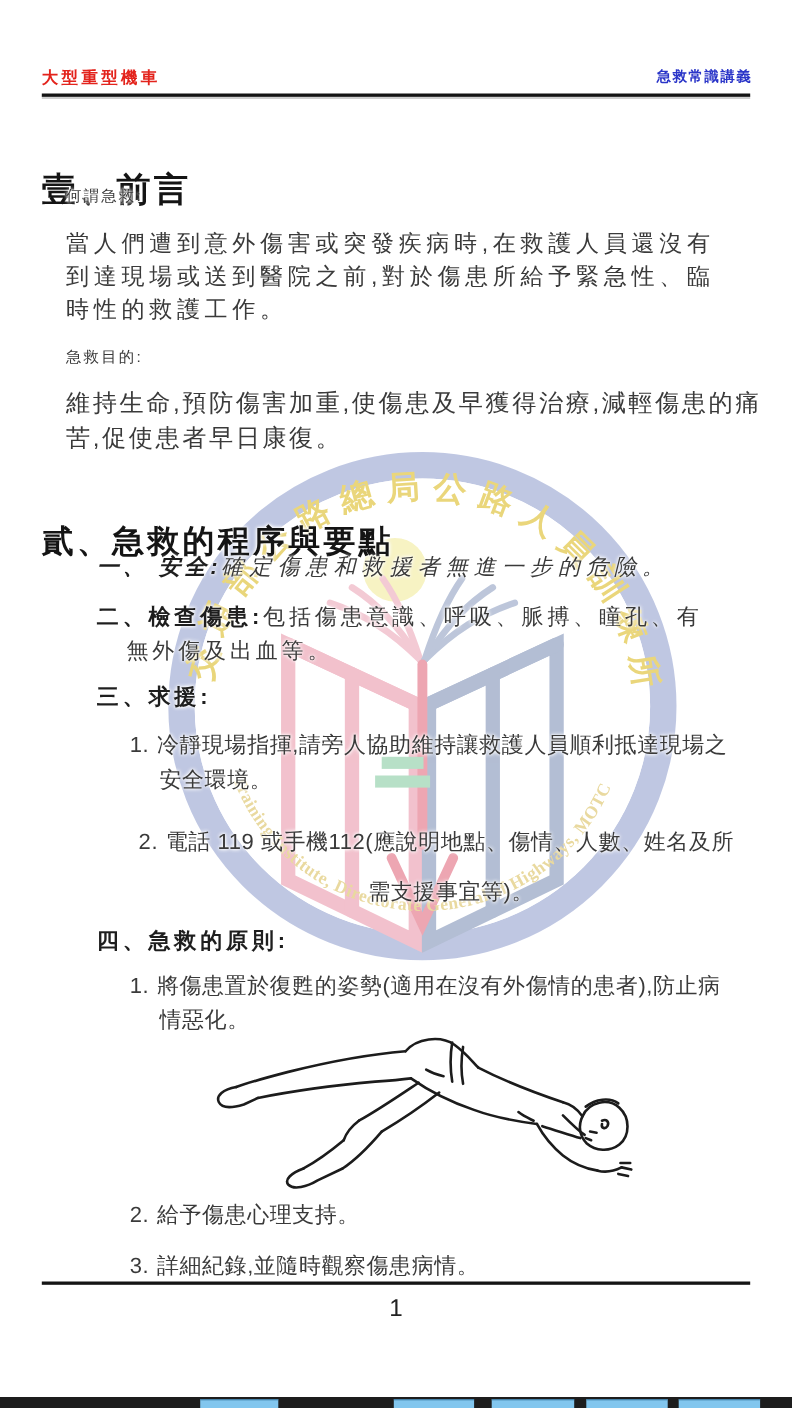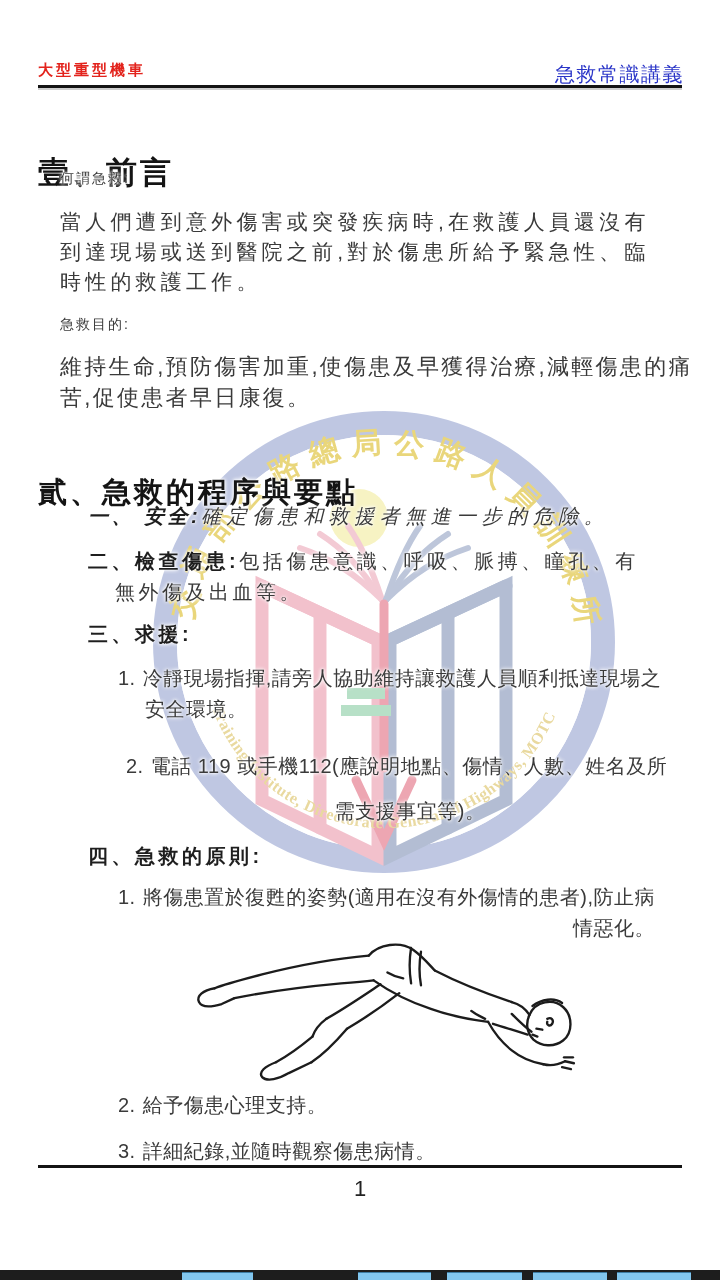--- a/index.html
+++ b/index.html
@@ -3,21 +3,21 @@
 <meta charset="utf-8">
 <style>
   html,body{margin:0;padding:0;}
   body{
     width:720px;height:1280px;background:#ffffff;position:relative;overflow:hidden;
     font-family:"Liberation Sans",sans-serif;
   }
   .abs{position:absolute;}
   
   .hdr-left{left:38px;top:61px;font-size:15px;font-weight:bold;color:#e3231c;letter-spacing:3px;}
-  .hdr-right{right:36px;top:61px;font-size:20px;font-weight:normal;color:#2a35c8;letter-spacing:1.5px;}
+  .hdr-right{right:36px;top:61px;font-size:13px;font-weight:bold;color:#2a35c8;letter-spacing:1.5px;}
   .rule-top{left:38px;width:644px;top:85px;height:3px;background:#141414;box-shadow:0 2px 0 #cfcfcf;}
   .rule-bottom{left:38px;width:644px;top:1165px;height:3px;background:#141414;}
   
   .z{z-index:2;}
   .doc{color:#3a3a3a;text-shadow:0 0 4px #fff,0 0 4px #fff,0 0 2px #fff;}
   .h1{font-size:31px;font-weight:bold;color:#141414;letter-spacing:3px;margin-top:36px;}
   .sub{font-size:14px;}
   .p1 div{font-size:21px;line-height:30px;letter-spacing:4.2px;white-space:nowrap;}
   .p2 div{font-size:22px;line-height:31px;letter-spacing:2.3px;white-space:nowrap;}
   .item{font-size:20px;line-height:31px;white-space:nowrap;}
@@ -137,21 +137,21 @@
   <div><span class="num">2.</span><span>電話 119 或手機112(應說明地點、傷情、人數、姓名及所</span></div>
   <div style="margin-left:27px;margin-top:14px;">需支援事宜等)。</div>
 </div>
 
 <div class="abs z item doc" style="left:88px;top:841px;">
   <span class="lbl">四、急救的原則:</span>
 </div>
 
 <div class="abs z item doc ls05" style="left:118px;top:882px;">
   <div><span class="num">1.</span><span>將傷患置於復甦的姿勢(適用在沒有外傷情的患者),防止病</span></div>
-  <div style="margin-left:44px;text-align:right;">情惡化。</div>
+  <div style="margin-left:27px;">情惡化。</div>
 </div>
 
 <svg class="abs fig" viewBox="0 0 420 150">
   <g fill="none" stroke="#1c1c1c" stroke-width="2.4" stroke-linecap="round" stroke-linejoin="round">
 
     <path d="M196,23 C160,26 120,34 88,42 C65,48 50,52 40,56"></path>
     <path d="M40,56 C28,58 21,64 24,70 C27,76 37,75 47,72 L60,66"></path>
     <path d="M60,66 C95,59 135,54 168,51 C182,50 193,49 201,48"></path>
 
     <path d="M196,23 C206,11 228,8 241,17 C252,25 258,33 263,38"></path>

